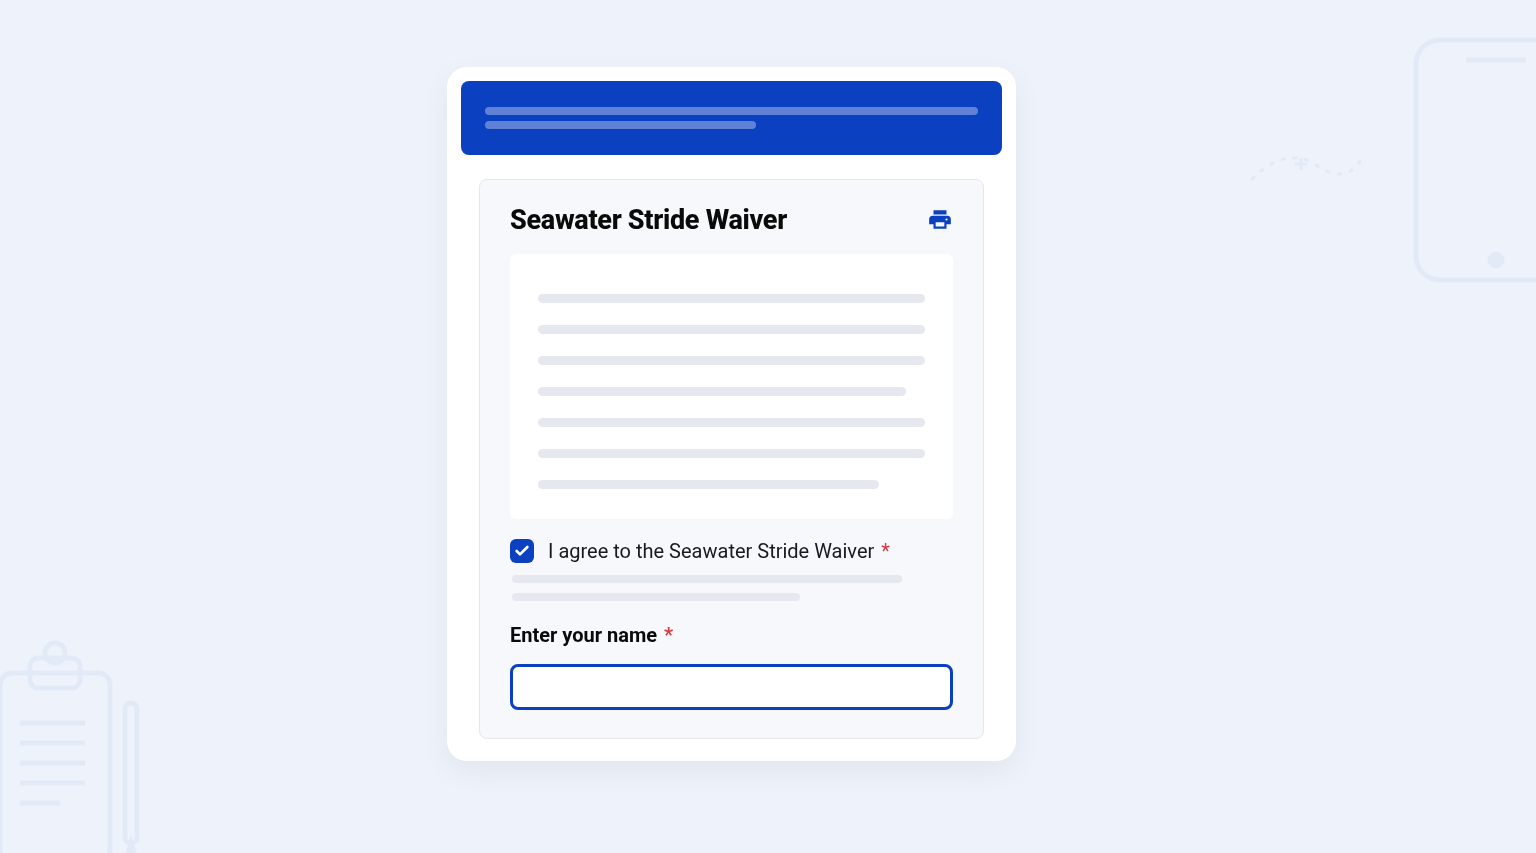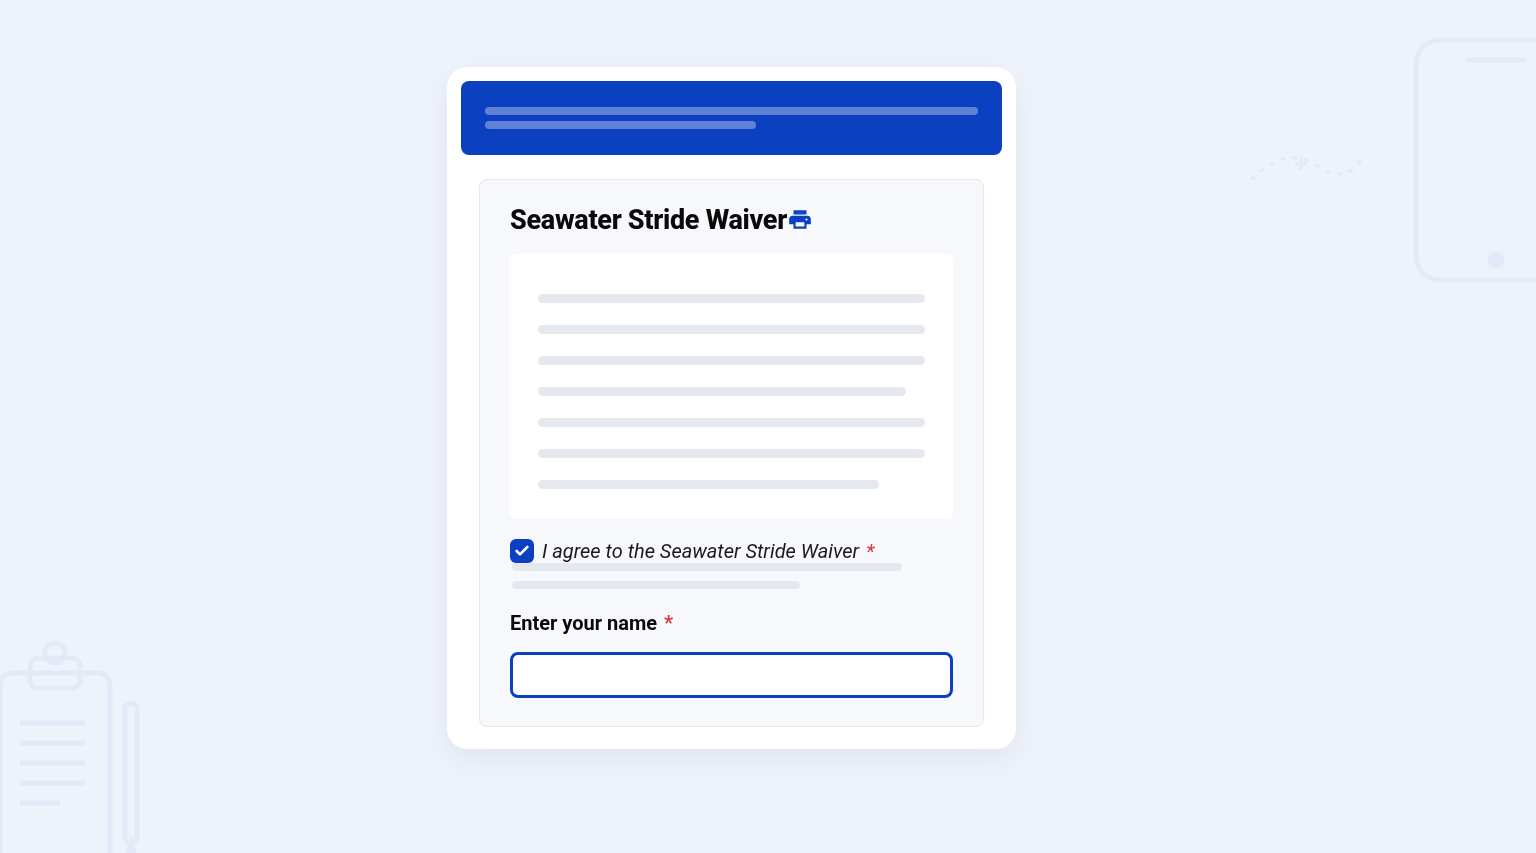--- a/index.html
+++ b/index.html
@@ -66,20 +66,21 @@
 .form-panel {
   border: 1px solid #e5e7eb;
   border-radius: 8px;
   background: #f7f8fb;
   margin: 0 18px 8px 18px;
   padding: 24px 30px 28px 30px;
 }
 
 .form-title-row {
   display: flex;
+  justify-content: space-between;
   align-items: center;
   margin-bottom: 18px;
 }
 .form-title {
   font-size: 27px;
   font-weight: 800;
   color: #0a0a0a;
   letter-spacing: -0.3px;
 }
 .print-btn {
@@ -101,22 +102,22 @@
   background: #e6e8ef;
   margin: 0 0 22px 0;
 }
 .doc-line.w100 { width: 100%; }
 .doc-line.w95 { width: 95%; }
 .doc-line.w88 { width: 88%; margin-bottom:0; }
 
 .agree-row {
   display: flex;
   align-items: center;
-  gap: 8px;
-  font-style: italic;
+  gap: 14px;
+  margin-bottom: 12px;
 }
 .chk {
   width: 24px;
   height: 24px;
   border-radius: 6px;
   background: #0b40c1;
   display: flex;
   align-items: center;
   justify-content: center;
   flex-shrink: 0;

